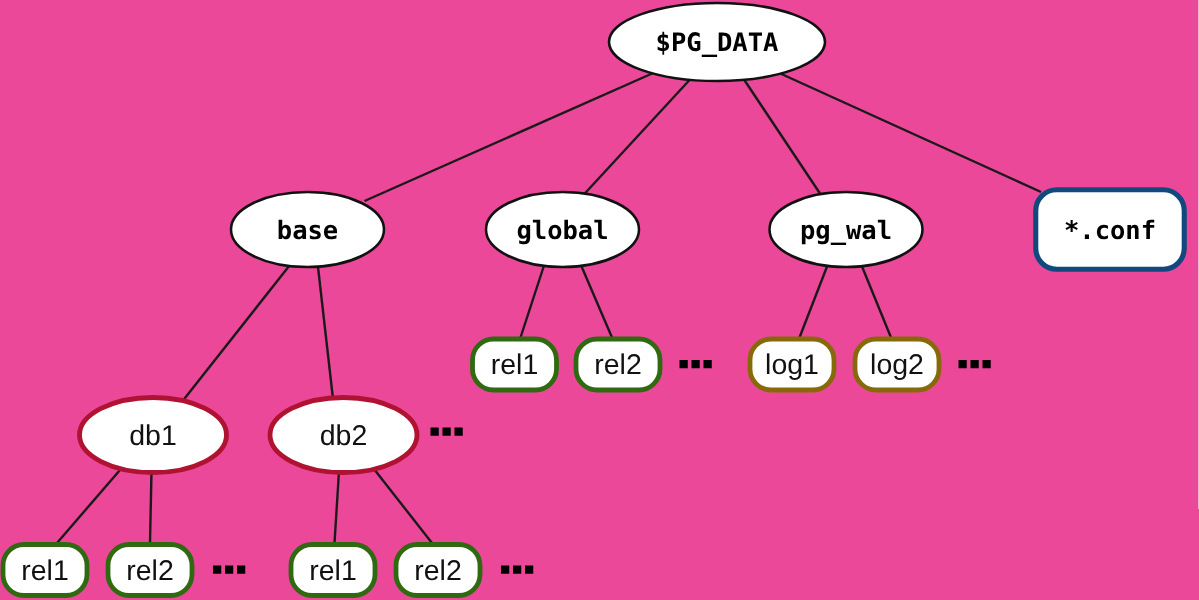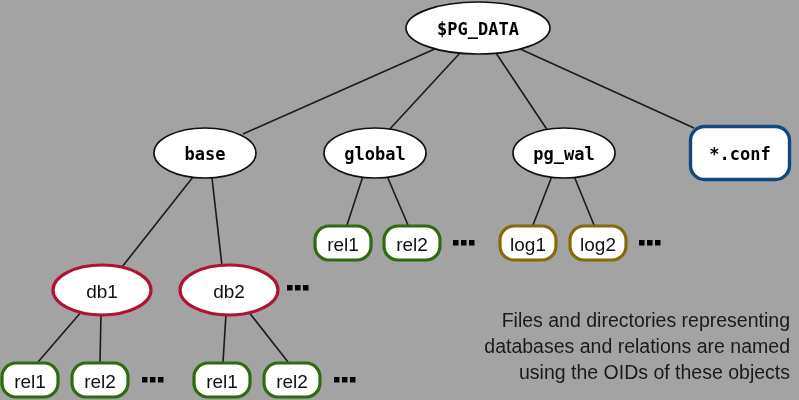--- a/index.html
+++ b/index.html
@@ -4,21 +4,21 @@
 <style>
   html, body {
     margin: 0;
     padding: 0;
     background: #ffffff;
   }
   #canvas {
     position: relative;
     width: 799px;
     height: 400px;
-    background: #a3a3a3;
+    background: #ec4899;
     overflow: hidden;
     font-family: "Liberation Sans", sans-serif;
   }
   svg.diagram {
     position: absolute;
     left: 0;
     top: 0;
     width: 799px;
     height: 400px;
   }
@@ -175,17 +175,14 @@
           <rect x="158" y="377" width="5.5" height="5.5"></rect>
         </g>
         <g>
           <rect x="334" y="377" width="5.5" height="5.5"></rect>
           <rect x="342" y="377" width="5.5" height="5.5"></rect>
           <rect x="350" y="377" width="5.5" height="5.5"></rect>
         </g>
       </g>
   </svg>
 
-  <div class="caption">Files and directories representing
-databases and relations are named
-using the OIDs of these objects</div>
 
 </div>
 
 </body></html>

